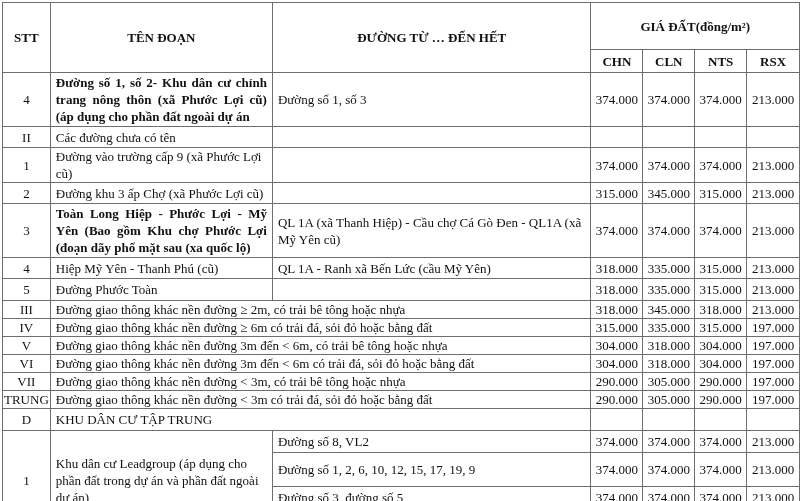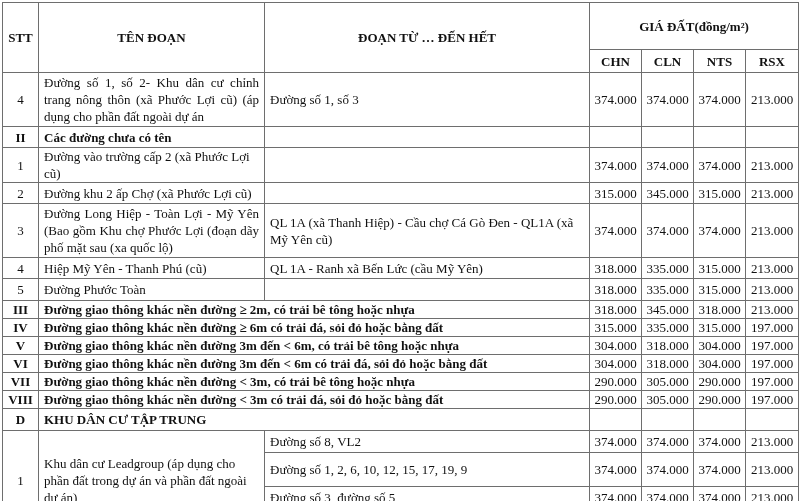--- a/index.html
+++ b/index.html
@@ -14,43 +14,43 @@
     line-height: 17px;
   }
   table.land td, table.land th {
     border: 1px solid #6e6e6e;
     padding: 0 5px;
     vertical-align: middle;
     overflow: hidden;
   }
   table.land th { font-weight: bold; text-align:center; }
   .num { text-align:center; padding:0 2px !important; }
-  .b { font-weight:bold; }
-  .j { text-align: justify; }
+  .b { font-weight:normal; }
+  .j { text-align: justify; font-weight: bold; }
   .stt { text-align:center; padding:0 1px !important; }
 </style>
 </head>
 <body>
 
 <div class="wrap">
 <table class="land">
   <colgroup>
     <col style="width:36px">
     <col style="width:226px">
     <col style="width:325px">
     <col style="width:52px">
     <col style="width:52px">
     <col style="width:52px">
     <col style="width:53px">
   </colgroup>
   <thead>
     <tr style="height:47px">
       <th rowspan="2">STT</th>
       <th rowspan="2">TÊN ĐOẠN</th>
-      <th rowspan="2">ĐOẠN TỪ … ĐẾN HẾT</th>
+      <th rowspan="2">ĐƯỜNG TỪ … ĐẾN HẾT</th>
       <th colspan="4">GIÁ ĐẤT(đồng/m²)</th>
     </tr>
     <tr style="height:23px">
       <th>CHN</th>
       <th>CLN</th>
       <th>NTS</th>
       <th>RSX</th>
     </tr>
   </thead>
   <tbody>
@@ -70,41 +70,41 @@
       <td class="b">Các đường chưa có tên</td>
       <td></td>
       <td class="num"></td>
       <td class="num"></td>
       <td class="num"></td>
       <td class="num"></td>
     </tr>
 
     <tr style="height:22px">
       <td class="stt">1</td>
-      <td>Đường vào trường cấp 2 (xã Phước Lợi cũ)</td>
+      <td>Đường vào trường cấp 9 (xã Phước Lợi cũ)</td>
       <td></td>
       <td class="num">374.000</td>
       <td class="num">374.000</td>
       <td class="num">374.000</td>
       <td class="num">213.000</td>
     </tr>
 
     <tr style="height:21px">
       <td class="stt">2</td>
-      <td>Đường khu 2 ấp Chợ (xã Phước Lợi cũ)</td>
+      <td>Đường khu 3 ấp Chợ (xã Phước Lợi cũ)</td>
       <td></td>
       <td class="num">315.000</td>
       <td class="num">345.000</td>
       <td class="num">315.000</td>
       <td class="num">213.000</td>
     </tr>
 
     <tr style="height:54px">
       <td class="stt">3</td>
-      <td class="j">Đường Long Hiệp - Toàn Lợi - Mỹ Yên (Bao gồm Khu chợ Phước Lợi (đoạn dãy phố mặt sau (xa quốc lộ)</td>
+      <td class="j">Toàn Long Hiệp - Phước Lợi - Mỹ Yên (Bao gồm Khu chợ Phước Lợi (đoạn dãy phố mặt sau (xa quốc lộ)</td>
       <td>QL 1A (xã Thanh Hiệp) - Cầu chợ Cá Gò Đen - QL1A (xã Mỹ Yên cũ)</td>
       <td class="num">374.000</td>
       <td class="num">374.000</td>
       <td class="num">374.000</td>
       <td class="num">213.000</td>
     </tr>
 
     <tr style="height:21px">
       <td class="stt">4</td>
       <td>Hiệp Mỹ Yên - Thanh Phú (cũ)</td>
@@ -164,21 +164,21 @@
     <tr style="height:17px">
       <td class="stt b">VII</td>
       <td colspan="2" class="b">Đường giao thông khác nền đường &lt; 3m, có trải bê tông hoặc nhựa</td>
       <td class="num">290.000</td>
       <td class="num">305.000</td>
       <td class="num">290.000</td>
       <td class="num">197.000</td>
     </tr>
 
     <tr style="height:17px">
-      <td class="stt b">VIII</td>
+      <td class="stt b">TRUNG</td>
       <td colspan="2" class="b">Đường giao thông khác nền đường &lt; 3m có trải đá, sỏi đỏ hoặc bằng đất</td>
       <td class="num">290.000</td>
       <td class="num">305.000</td>
       <td class="num">290.000</td>
       <td class="num">197.000</td>
     </tr>
 
     <tr style="height:22px">
       <td class="stt b">D</td>
       <td colspan="2" class="b">KHU DÂN CƯ TẬP TRUNG</td>

